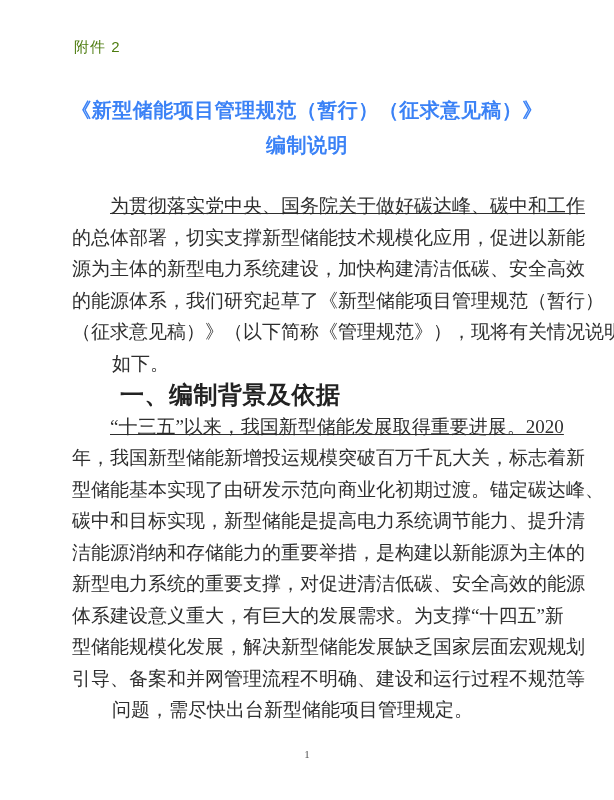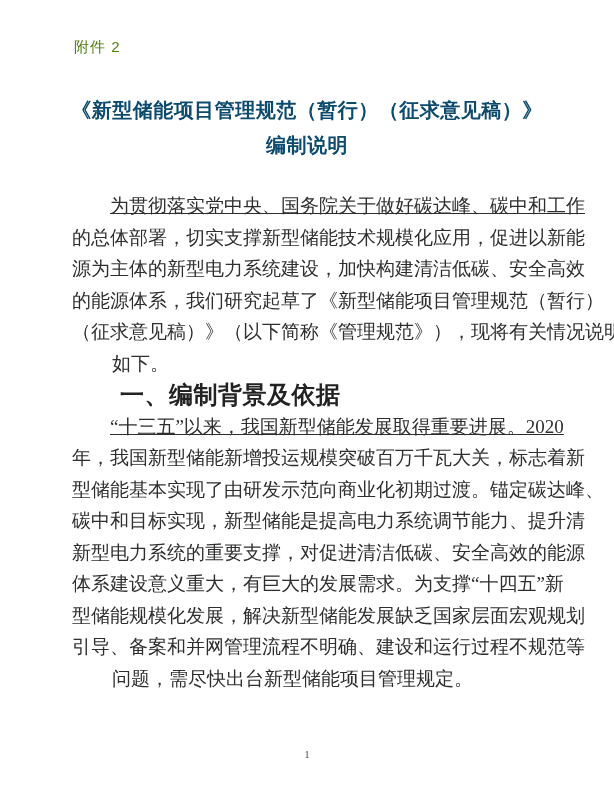--- a/index.html
+++ b/index.html
@@ -22,21 +22,21 @@
     letter-spacing: 1px;
   }
 
   .title-block {
     position: absolute;
     left: 0; right: 0; top: 93px;
     text-align: center;
     font-weight: bold;
     font-size: 20px;
     line-height: 35px;
-    color: #0c4a6e;
+    color: #3b82f6;
     letter-spacing: 0.5px;
   }
 
   .body-text {
     position: absolute;
     left: 72px; width: 473px; top: 190px;
     font-size: 19px;
     line-height: 31.5px;
   }
 
@@ -90,20 +90,21 @@
         <div class="line last">如下。</div>
       </div>
 
     <div class="heading">一、编制背景及依据</div>
 
     <div class="para">
         <div class="line">“十三五”以来，我国新型储能发展取得重要进展。2020</div>
         <div class="line">年，我国新型储能新增投运规模突破百万千瓦大关，标志着新</div>
         <div class="line">型储能基本实现了由研发示范向商业化初期过渡。锚定碳达峰、</div>
         <div class="line">碳中和目标实现，新型储能是提高电力系统调节能力、提升清</div>
+        <div class="line">洁能源消纳和存储能力的重要举措，是构建以新能源为主体的</div>
         <div class="line">新型电力系统的重要支撑，对促进清洁低碳、安全高效的能源</div>
         <div class="line">体系建设意义重大，有巨大的发展需求。为支撑“十四五”新</div>
         <div class="line">型储能规模化发展，解决新型储能发展缺乏国家层面宏观规划</div>
         <div class="line">引导、备案和并网管理流程不明确、建设和运行过程不规范等</div>
         <div class="line last">问题，需尽快出台新型储能项目管理规定。</div>
       </div>
   </div>
 
   <div class="pagenum">1</div>
 

